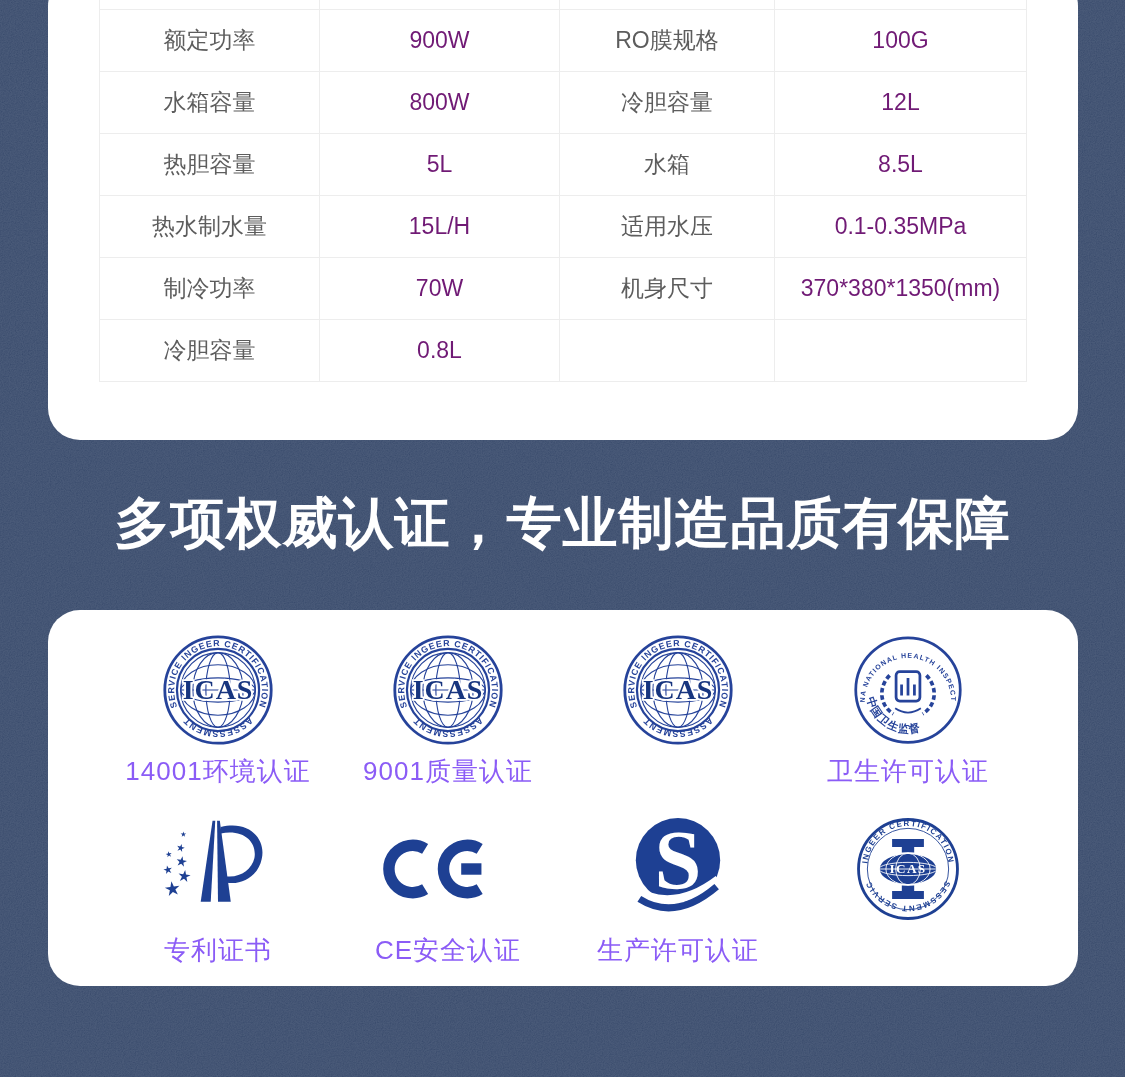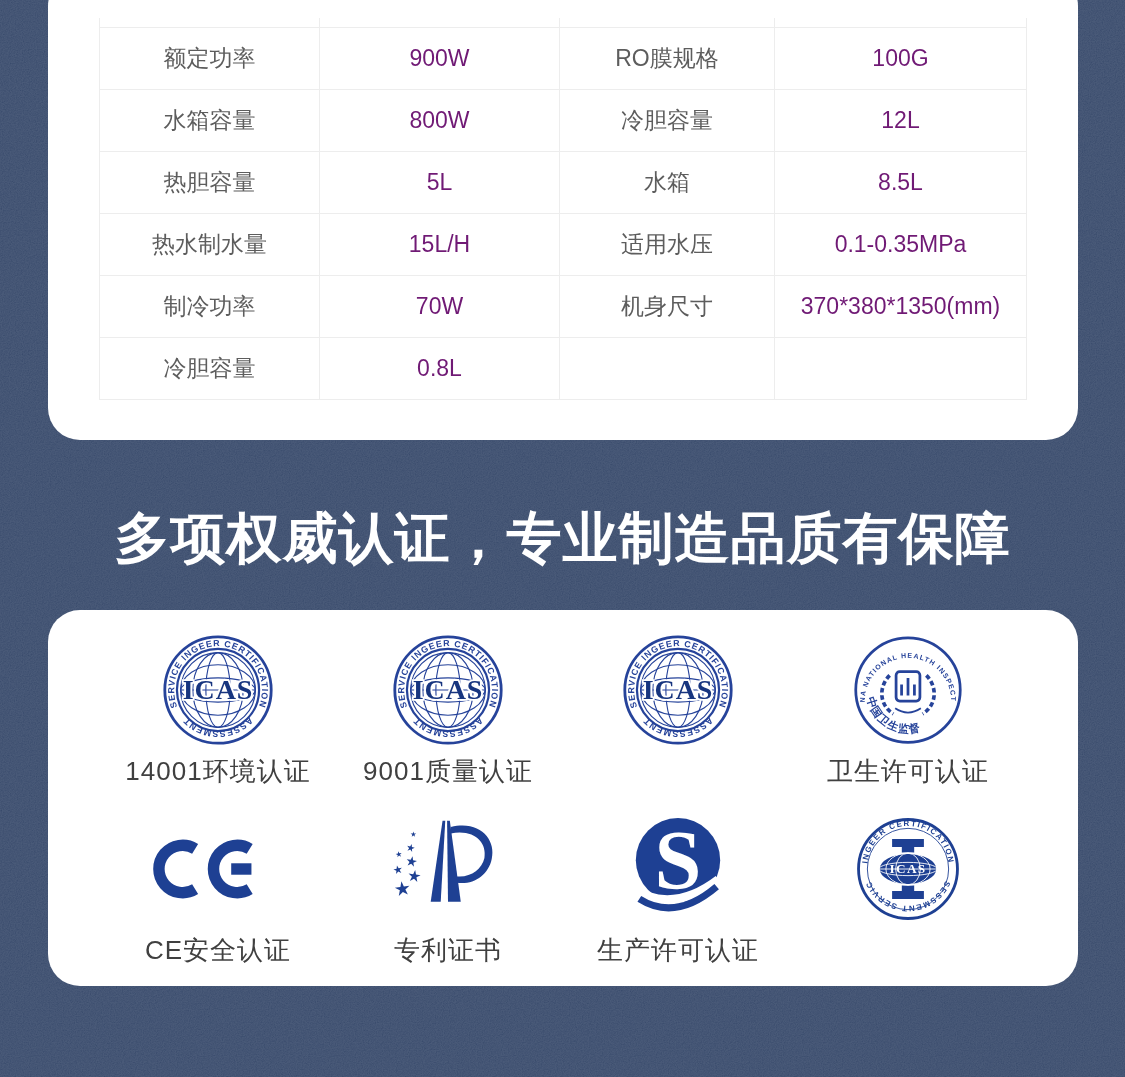--- a/index.html
+++ b/index.html
@@ -4,43 +4,43 @@
 <style>
   html,body{margin:0;padding:0;}
   body{
     width:1125px;height:1077px;position:relative;overflow:hidden;
     background:#2e4164;
     font-family:"Liberation Sans", sans-serif;
   }
   .noise-layer{position:absolute;left:0;top:0;z-index:0;pointer-events:none;}
   .card{position:absolute;background:#ffffff;border-radius:32px;z-index:1;}
   .spec-card{left:48px;top:-26px;width:1030px;height:466px;}
-  .spec-table{border-collapse:collapse;table-layout:fixed;width:927px;margin:44px auto 0;}
+  .spec-table{border-collapse:collapse;table-layout:fixed;width:927px;margin:26px auto 0;}
   .spec-table td{
     border:1px solid #ededed;text-align:center;vertical-align:middle;
     font-size:23px;color:#636363;padding:0;
   }
   .spec-table tr.partial-row td{height:9px;border-top:none;}
   .spec-table tr.spec-row td{height:61px;}
   .spec-table td.key{color:#5d5d5d;}
   .spec-table td.val{color:#701a75;}
   .section-heading{
-    position:absolute;top:502px;left:0;width:1125px;z-index:1;
+    position:absolute;top:487px;left:0;width:1125px;z-index:1;
     text-align:center;color:#ffffff;font-size:55px;font-weight:bold;
     letter-spacing:1px;margin:0;
   }
   .cert-card{left:48px;top:610px;width:1030px;height:376px;}
   .cert-grid{
     display:grid;grid-template-columns:repeat(4,1fr);
     padding:22px 55px 0;row-gap:22px;
   }
   .cert-item{display:flex;flex-direction:column;align-items:center;}
   .badge-box{height:116px;display:flex;align-items:center;justify-content:center;}
   .cert-label{
-    text-align:left;font-size:26px;color:#404040;margin-top:6px;
+    text-align:left;font-size:26px;color:#8b5cf6;margin-top:6px;
     letter-spacing:1px;white-space:nowrap;
   }
   .ring-text{font-size:9.5px;font-weight:bold;fill:#26439a;letter-spacing:1px;}
   .ring-text-sm{font-size:7.6px;font-weight:bold;fill:#26439a;letter-spacing:1.2px;}
   .ring-text-iso{font-size:9px;font-weight:bold;fill:#1e4093;letter-spacing:1.6px;}
   .icas-center{
     font-family:"Liberation Serif", serif;font-size:30px;font-weight:bold;
     fill:#17357f;stroke:#ffffff;stroke-width:4px;paint-order:stroke;
     text-anchor:middle;letter-spacing:1px;
   }
@@ -216,33 +216,20 @@
             <path d="M 46,80 C 55,86 65,86 74,80" stroke-width="2"></path>
           </g>
           <text class="health-cn"><textPath href="#healthb" startOffset="50%" text-anchor="middle">中国卫生监督</textPath></text>
         </svg>
       </div>
       <div class="cert-label">卫生许可认证</div>
     </div>
 
     <div class="cert-item">
       <div class="badge-box">
-        <svg width="132" height="64" viewBox="0 0 150 72">
-          <g stroke="#1e4093" stroke-width="13" fill="none">
-            <path d="M 49,13 A 27,27 0 1 0 49,59"></path>
-            <path d="M 111,13 A 27,27 0 1 0 111,59"></path>
-            <path d="M 90,36 L 113,36"></path>
-          </g>
-        </svg>
-      </div>
-      <div class="cert-label">CE安全认证</div>
-    </div>
-
-    <div class="cert-item">
-      <div class="badge-box">
         <svg width="120" height="102" viewBox="0 0 130 112">
           <defs>
             <path id="star" d="M0,-1 L0.225,-0.31 L0.95,-0.31 L0.36,0.12 L0.59,0.81 L0,0.38 L-0.59,0.81 L-0.36,0.12 L-0.95,-0.31 L-0.225,-0.31 Z"></path>
           </defs>
           <g fill="#1e4093">
             <path d="M59,3 L62,3 L57,92 L46,92 Z"></path>
             <path d="M64,3 L67,3 L79,92 L65,92 Z"></path>
             <path d="M68,10 C100,2 118,24 113,45 C109,65 88,77 67,69 L69,63 C86,68 102,58 105,44 C108,27 94,12 68,17 Z"></path>
             <use href="#star" transform="translate(27,18) scale(3.2)"></use>
             <use href="#star" transform="translate(24,33) scale(4.5) rotate(15)"></use>
@@ -252,20 +239,33 @@
             <use href="#star" transform="translate(28,64) scale(7) rotate(8)"></use>
             <use href="#star" transform="translate(15,78) scale(8.5) rotate(-8)"></use>
           </g>
         </svg>
       </div>
       <div class="cert-label">专利证书</div>
     </div>
 
     <div class="cert-item">
       <div class="badge-box">
+        <svg width="132" height="64" viewBox="0 0 150 72">
+          <g stroke="#1e4093" stroke-width="13" fill="none">
+            <path d="M 49,13 A 27,27 0 1 0 49,59"></path>
+            <path d="M 111,13 A 27,27 0 1 0 111,59"></path>
+            <path d="M 90,36 L 113,36"></path>
+          </g>
+        </svg>
+      </div>
+      <div class="cert-label">CE安全认证</div>
+    </div>
+
+    <div class="cert-item">
+      <div class="badge-box">
         <svg width="106" height="116" viewBox="0 0 120 132">
           <circle cx="60" cy="56" r="48" fill="#1e4093"></circle>
           <text x="60" y="89" class="qs-s">S</text>
           <path d="M 6,88 Q 54,118 106,78" stroke="#ffffff" stroke-width="10" fill="none"></path>
           <path d="M 16,100 Q 57,126 104,86" stroke="#1e4093" stroke-width="8" fill="none"></path>
         </svg>
       </div>
       <div class="cert-label">生产许可认证</div>
     </div>
 

